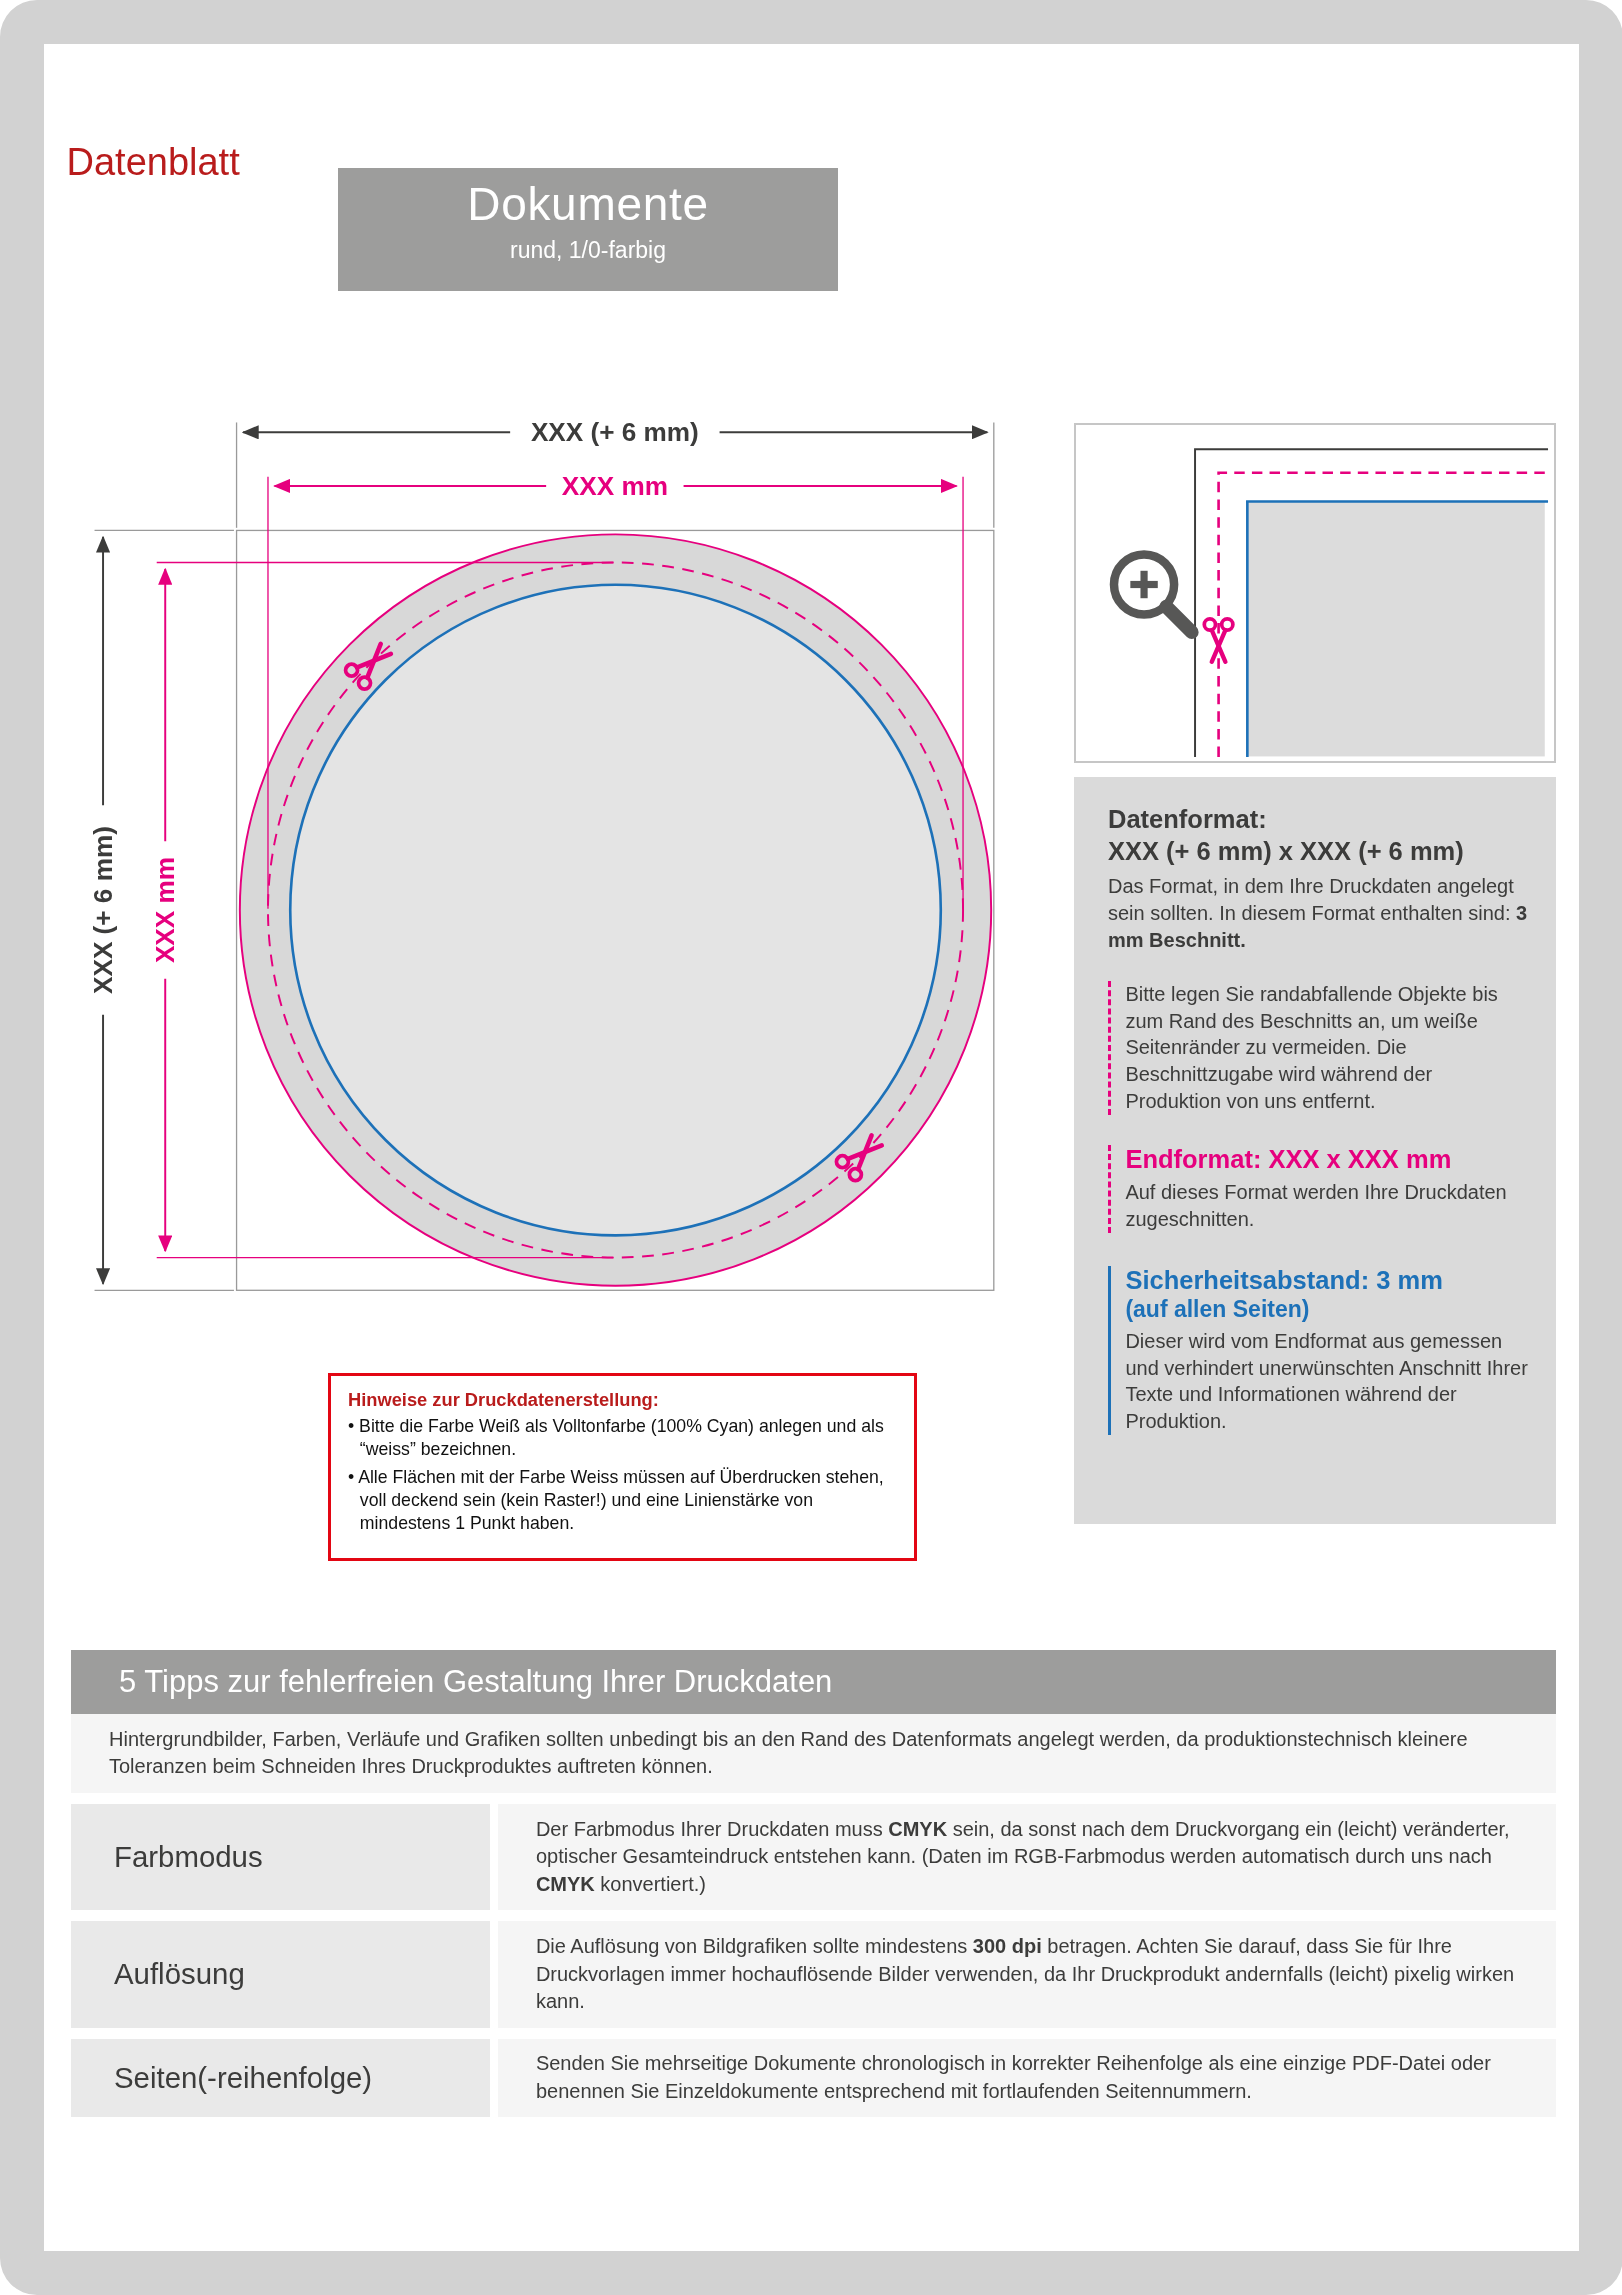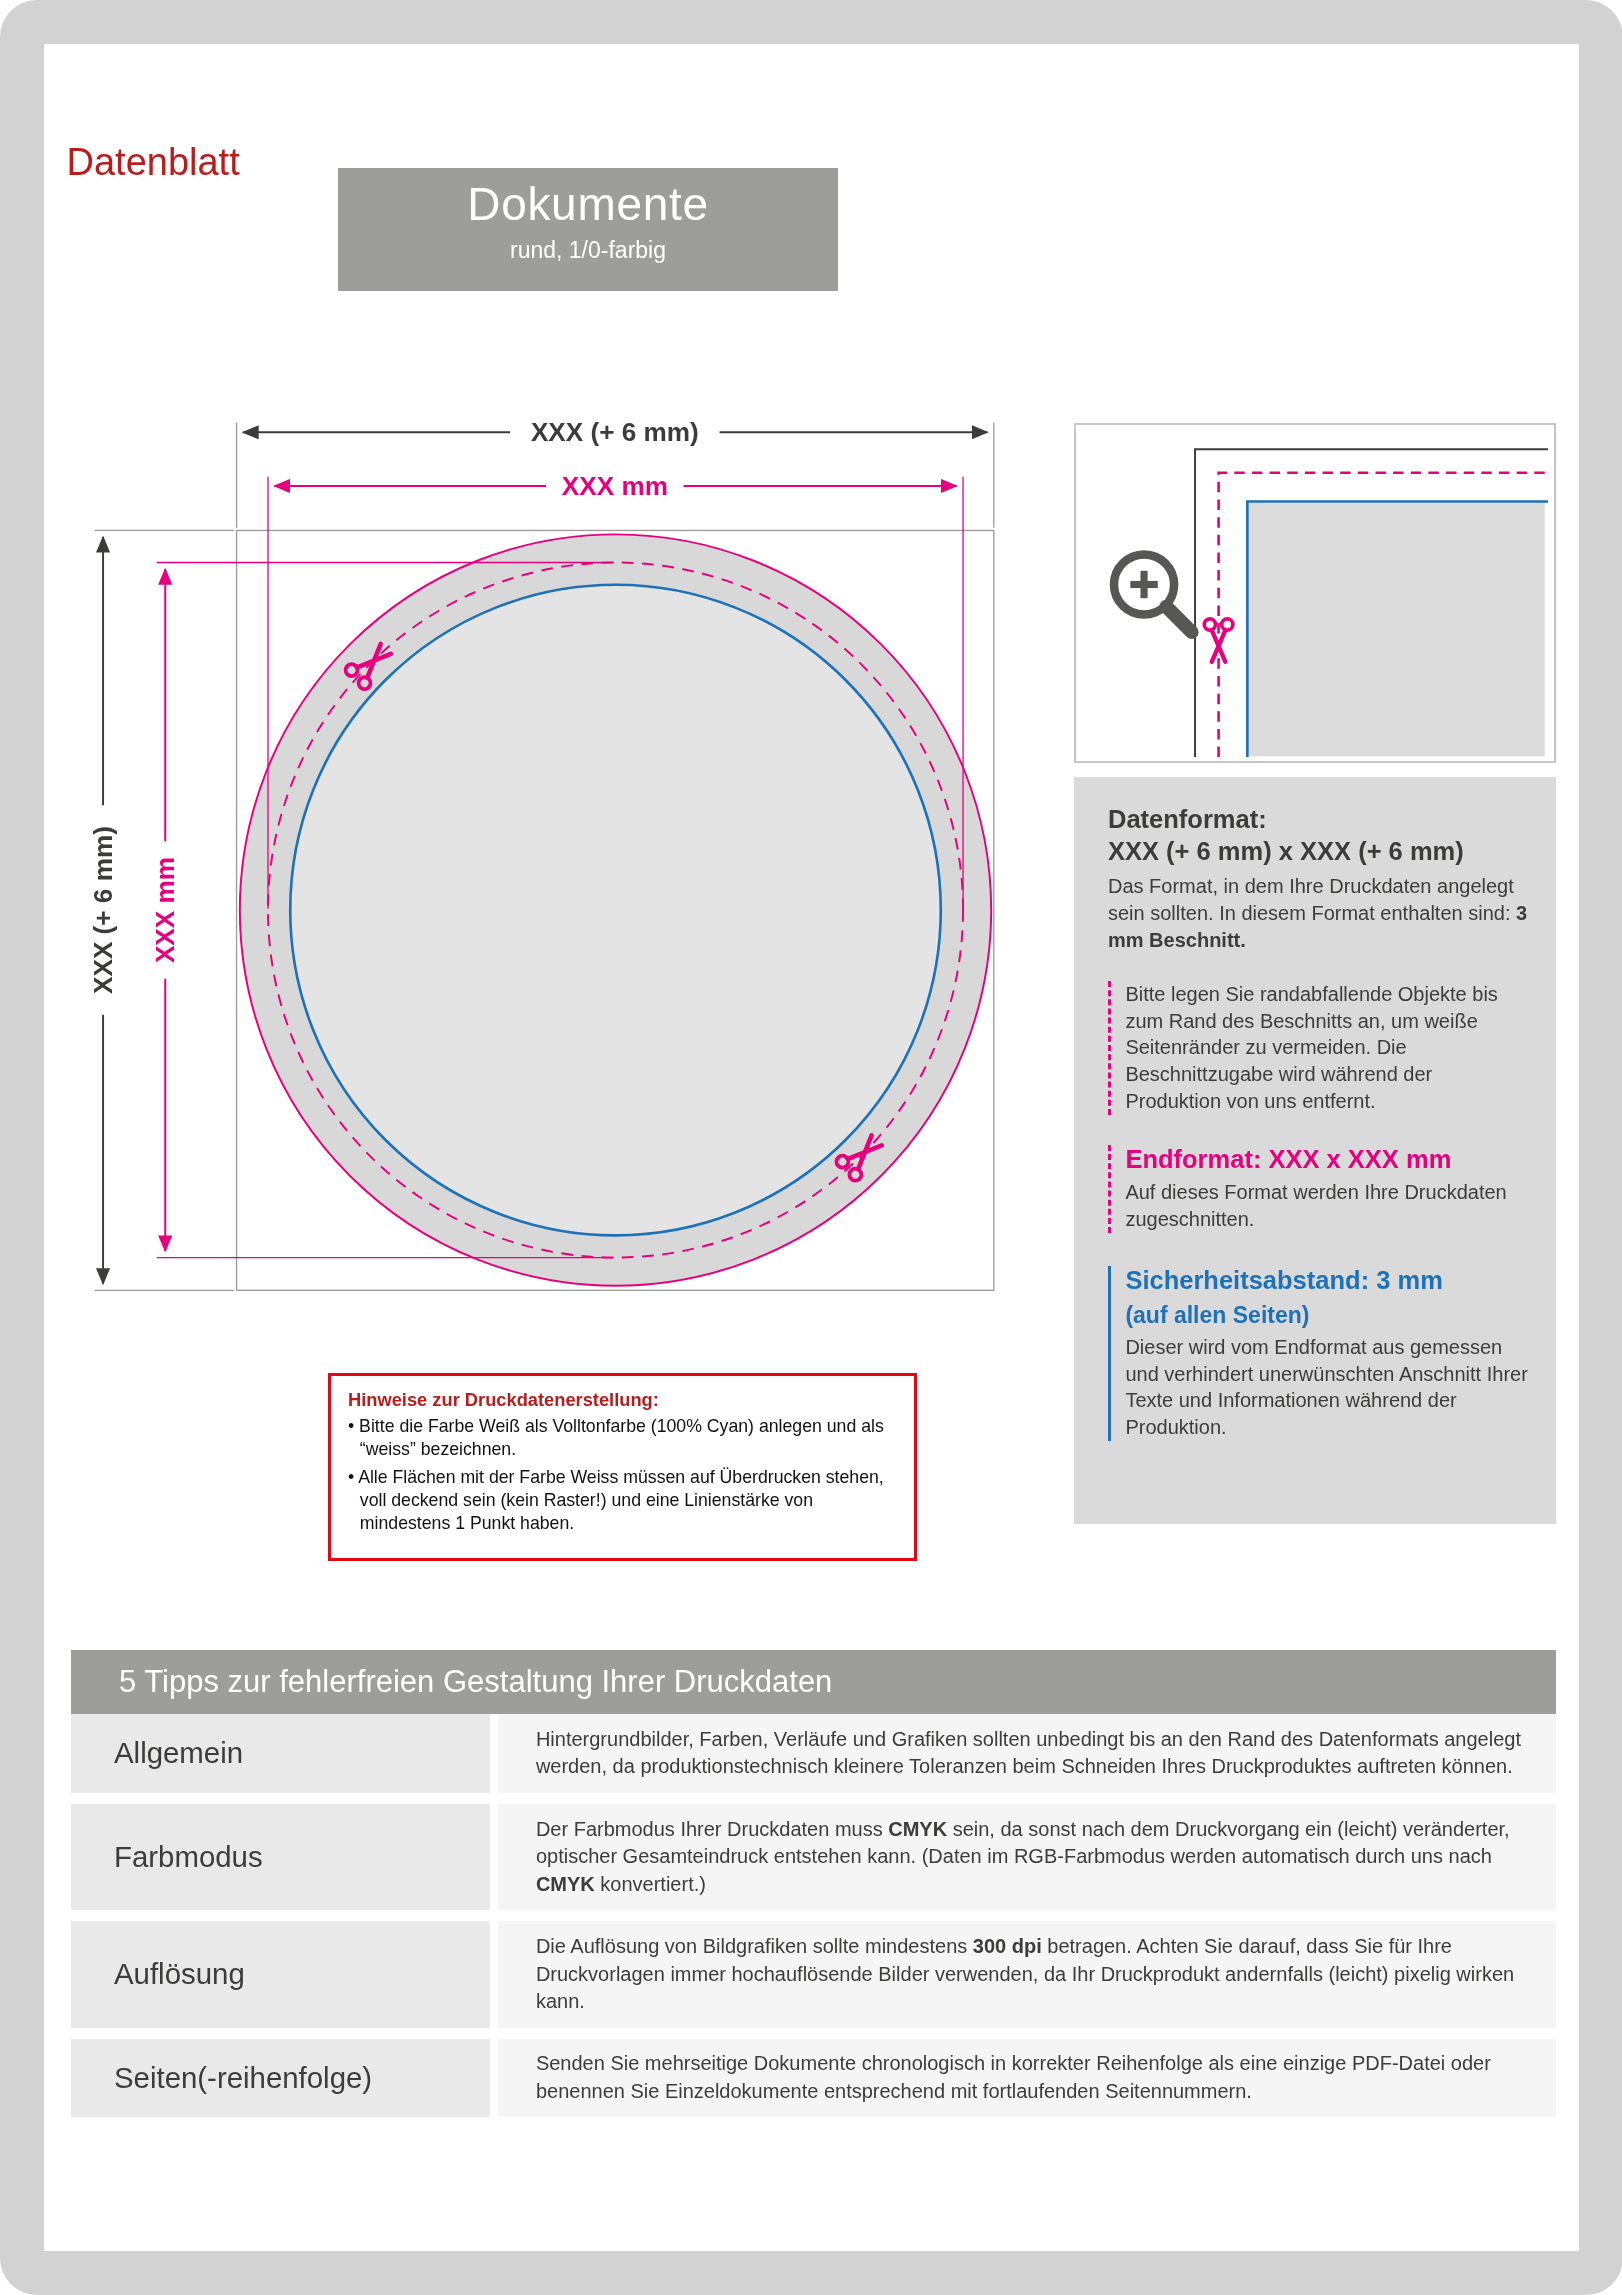--- a/index.html
+++ b/index.html
@@ -39,21 +39,21 @@
     left:1074px;top:777px;width:482px;height:747px;background:#dadada;
     box-sizing:border-box;padding:27px 25px 0 34px;
   }
   .ip-h{font-size:25.5px;font-weight:bold;color:#3c3c3b;line-height:1.25;}
   .ip-p{font-size:20px;line-height:1.34;color:#3c3c3b;margin-top:5.2px;}
   .ip-block-dashed{margin-top:27.5px;border-left:3.3px dashed #e6007e;padding-left:14.4px;}
   .ip-block-dashed2{margin-top:30px;border-left:3.3px dashed #e6007e;padding-left:14.4px;}
   .ip-block-blue{margin-top:33px;border-left:3.3px solid #1d71b8;padding-left:14.4px;}
   .ip-h-magenta{font-size:25.5px;font-weight:bold;color:#e6007e;}
   .ip-h-blue{font-size:25.5px;font-weight:bold;color:#1d71b8;}
-  .ip-sub-blue{font-size:23px;font-weight:bold;color:#1d71b8;margin-top:7px;}
+  .ip-sub-blue{font-size:23px;font-weight:bold;color:#1d71b8;margin-top:1px;}
   
   .notes-box{
     left:328px;top:1373px;width:589px;min-height:188px;background:#ffffff;
     border:3.3px solid #e30613;box-sizing:border-box;padding:13px 17px 14.4px 17px;
   }
   .notes-title{font-size:18.3px;font-weight:bold;color:#b91c1c;}
   .note-item{font-size:17.7px;color:#111111;line-height:1.32;margin-top:3.9px;
     padding-left:11.8px;text-indent:-11.8px;}
   .note-item::before{content:"• ";}
   
@@ -193,21 +193,20 @@
   <div class="note-item">Bitte die Farbe Weiß als Volltonfarbe (100% Cyan) anlegen und als “weiss” bezeichnen.</div>
   <div class="note-item">Alle Flächen mit der Farbe Weiss müssen auf Überdrucken stehen, voll deckend sein (kein Raster!) und eine Linienstärke von mindestens 1 Punkt haben.</div>
 </div>
 
 <div class="abs tips-bar">
   <span>5 Tipps zur fehlerfreien Gestaltung Ihrer Druckdaten</span>
 </div>
 
 <div class="abs tips-rows">
   <div class="tip-row">
-    <div class="tip-label">Allgemein</div>
     <div class="tip-body"><span>Hintergrundbilder, Farben, Verläufe und Grafiken sollten unbedingt bis an den Rand des Datenformats angelegt werden, da produktionstechnisch kleinere Toleranzen beim Schneiden Ihres Druckproduktes auftreten können.</span></div>
   </div>
   <div class="tip-row">
     <div class="tip-label">Farbmodus</div>
     <div class="tip-body"><span>Der Farbmodus Ihrer Druckdaten muss </span><span style="font-weight: bold;">CMYK</span><span> sein, da sonst nach dem Druckvorgang ein (leicht) veränderter, optischer Gesamteindruck entstehen kann. (Daten im RGB-Farbmodus werden automatisch durch uns nach </span><span style="font-weight: bold;">CMYK</span><span> konvertiert.)</span></div>
   </div>
   <div class="tip-row">
     <div class="tip-label">Auflösung</div>
     <div class="tip-body"><span>Die Auflösung von Bildgrafiken sollte mindestens </span><span style="font-weight: bold;">300 dpi</span><span> betragen. Achten Sie darauf, dass Sie für Ihre Druckvorlagen immer hochauflösende Bilder verwenden, da Ihr Druckprodukt andernfalls (leicht) pixelig wirken kann.</span></div>
   </div>

